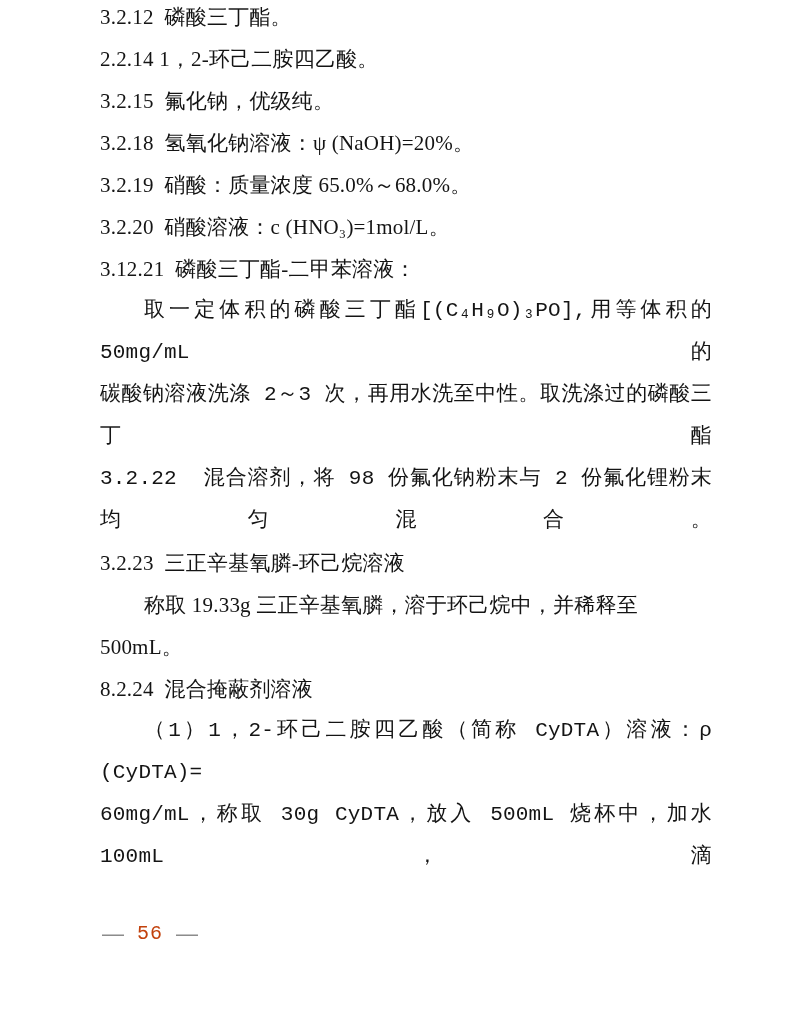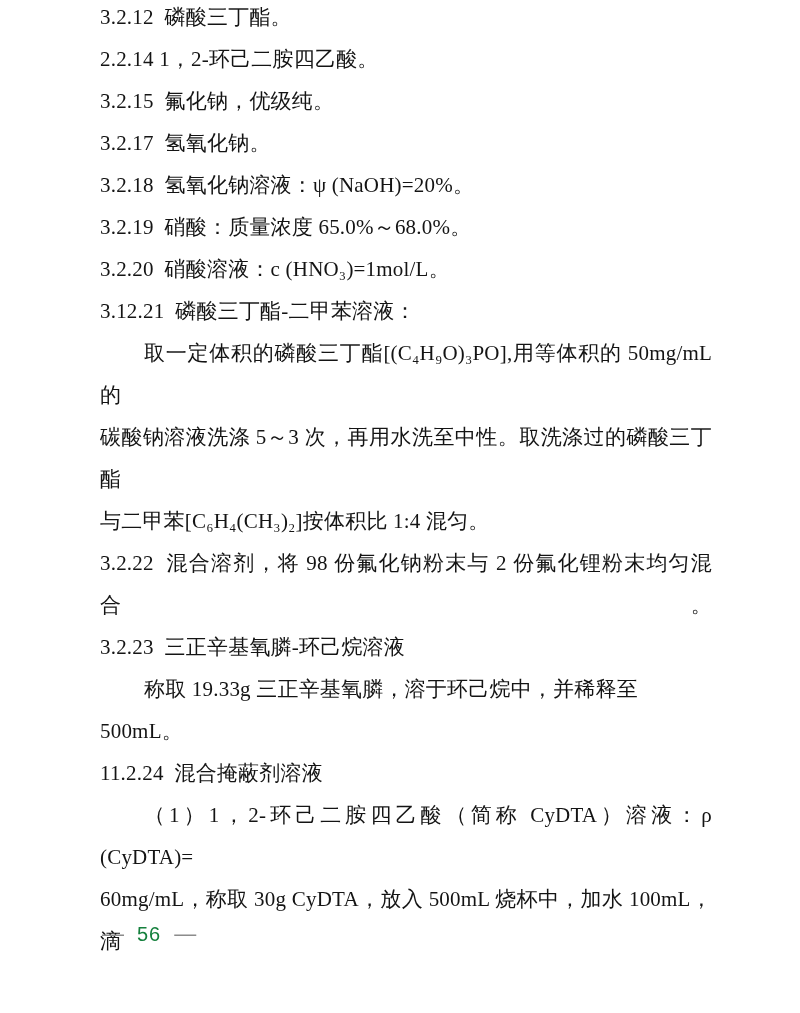--- a/index.html
+++ b/index.html
@@ -27,63 +27,63 @@
     line-height: 42px;
     white-space: pre-wrap;
     letter-spacing: 0.2px;
   }
   .line.indent {
     text-indent: 44px;
   }
   .line.justify {
     text-align: justify;
     text-align-last: justify;
+    font-family: Liberation Mono, monospace;
   }
   .page-footer {
     position: absolute;
     left: 102px;
     top: 916px;
     display: flex;
     align-items: center;
     gap: 13px;
     font-family: "Liberation Sans", "DejaVu Sans", sans-serif;
     font-size: 20px;
   }
   .page-footer .dash {
     color: #8c8c8c;
     font-size: 22px;
     line-height: 36px;
   }
   .page-footer .num {
-    color: #15803d;
+    color: #c2410c;
     line-height: 36px;
     letter-spacing: 1px;
+    font-family: Liberation Mono, monospace;
   }
 </style>
 </head>
 <body>
 
 <div class="page">
 
   <div class="text-block">
     <div class="line">3.2.12  磷酸三丁酯。</div>
     <div class="line">2.2.14 1，2-环己二胺四乙酸。</div>
     <div class="line">3.2.15  氟化钠，优级纯。</div>
-    <div class="line">3.2.17  氢氧化钠。</div>
     <div class="line">3.2.18  氢氧化钠溶液：ψ (NaOH)=20%。</div>
     <div class="line">3.2.19  硝酸：质量浓度 65.0%～68.0%。</div>
     <div class="line">3.2.20  硝酸溶液：c (HNO₃)=1mol/L。</div>
     <div class="line">3.12.21  磷酸三丁酯-二甲苯溶液：</div>
     <div class="line indent justify">取一定体积的磷酸三丁酯[(C₄H₉O)₃PO],用等体积的 50mg/mL 的</div>
-    <div class="line justify">碳酸钠溶液洗涤 5～3 次，再用水洗至中性。取洗涤过的磷酸三丁酯</div>
-    <div class="line">与二甲苯[C₆H₄(CH₃)₂]按体积比 1:4 混匀。</div>
+    <div class="line justify">碳酸钠溶液洗涤 2～3 次，再用水洗至中性。取洗涤过的磷酸三丁酯</div>
     <div class="line justify">3.2.22  混合溶剂，将 98 份氟化钠粉末与 2 份氟化锂粉末均匀混合。</div>
     <div class="line">3.2.23  三正辛基氧膦-环己烷溶液</div>
     <div class="line indent">称取 19.33g 三正辛基氧膦，溶于环己烷中，并稀释至 500mL。</div>
-    <div class="line">11.2.24  混合掩蔽剂溶液</div>
+    <div class="line">8.2.24  混合掩蔽剂溶液</div>
     <div class="line indent justify">（1）1，2-环己二胺四乙酸（简称 CyDTA）溶液：ρ (CyDTA)=</div>
     <div class="line justify">60mg/mL，称取 30g CyDTA，放入 500mL 烧杯中，加水 100mL，滴</div>
 
   </div>
 
   <div class="page-footer">
     <span class="dash">—</span>
     <span class="num">56</span>
     <span class="dash">—</span>
   </div>

